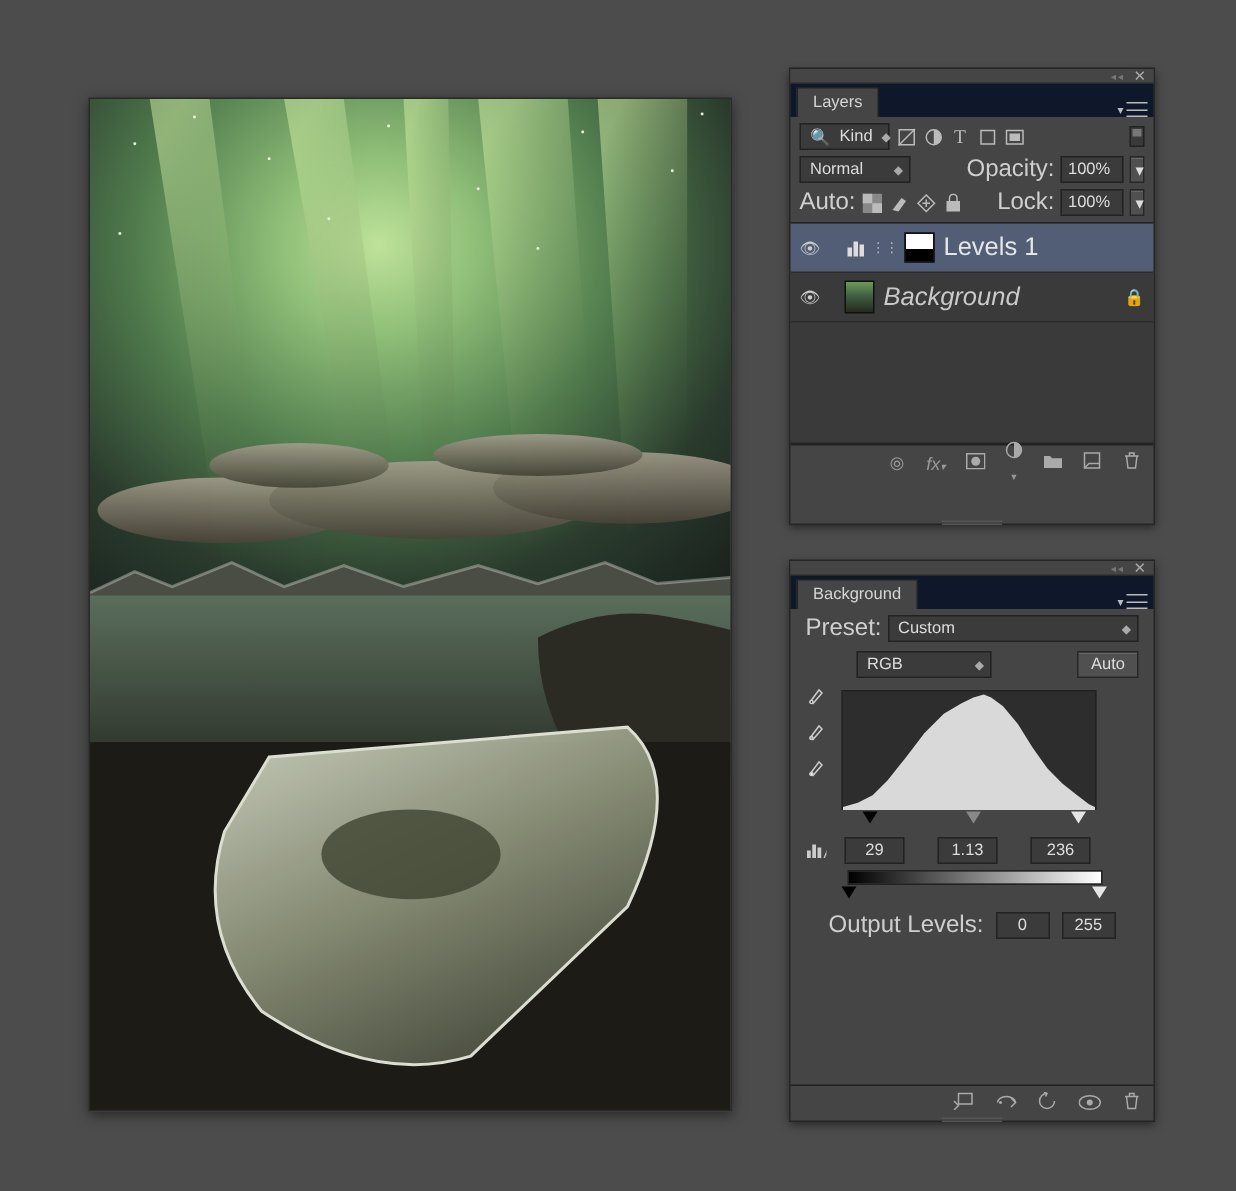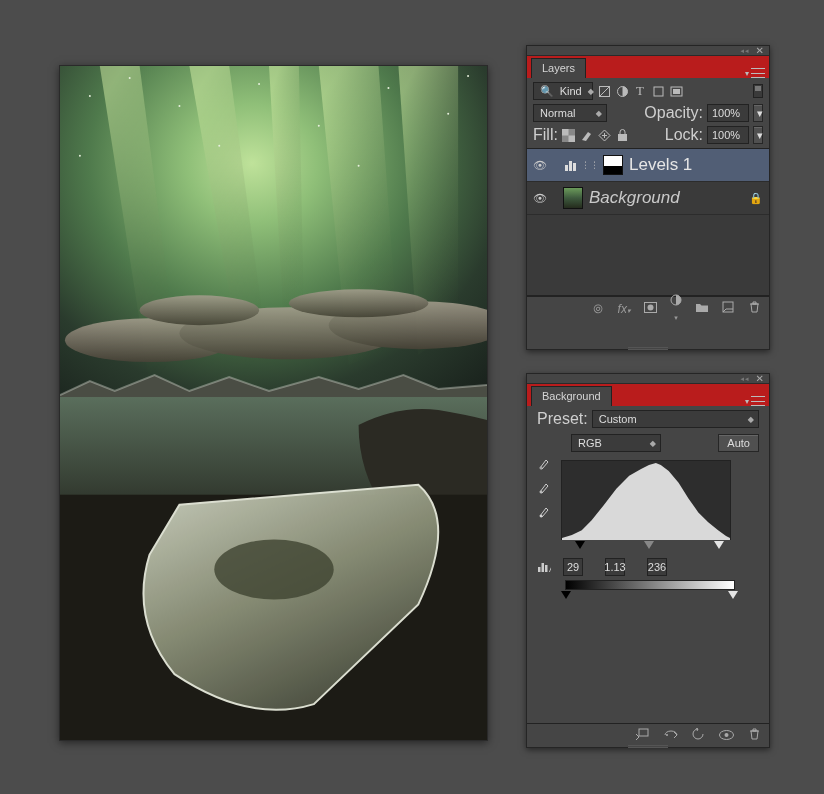--- a/index.html
+++ b/index.html
@@ -41,21 +41,21 @@
   .grip {
     height: 10px;
     background: #454545;
     border-bottom: 1px solid #2a2a2a;
     display: flex; justify-content: flex-end; align-items: center; gap: 6px;
     padding-right: 5px;
   }
   .grip .dots { font-size: 7px; letter-spacing: 1px; color: #777; }
   .tabbar {
     height: 22px;
-    background: #b91c1c;
+    background: #0f172a;
     display: flex; align-items: flex-end;
     padding: 0 4px;
   }
   .tab {
     height: 20px;
     padding: 3px 10px 0 10px;
     background: #454545;
     border: 1px solid #222; border-bottom: none;
     font-size: 11px;
     color: #d5d5d5;
@@ -130,21 +130,21 @@
   .tri { position:absolute; top:-1px; width:0;height:0; border-left:5px solid transparent;border-right:5px solid transparent;border-top:8px solid #000;}
   .tri.white { border-top-color:#e5e5e5;}
   .tri.gray  { border-top-color:#888;}
   .grad-bw {
     width: 170px; height:10px; background:linear-gradient(90deg,#000,#fff);
     border:1px solid #222;
   }
   .eyedrops { display:flex; flex-direction:column; gap:10px; margin-right:6px;}
   .eyedrop { width:14px;height:14px; color:#bbb;}
   .level-fields { display:flex; gap: 22px; margin-left: 8px;}
-  .level-fields .inp { width:20px; justify-content:center;}
+  .level-fields .inp { width:40px; justify-content:center;}
   .out-fields { display:flex; gap: 8px; align-items:center; justify-content:center; margin-top:6px;}
   .out-fields .inp { width:36px; justify-content:center;}
   .prop-foot {
     position:absolute; left:0; right:0; bottom:0; height:24px;
     border-top:1px solid #222;
     display:flex; align-items:center; justify-content:flex-end; gap:14px; padding:0 8px;
   }
   .italic { font-style: italic; }
 </style>
 </head>
@@ -280,21 +280,21 @@
       <div style="flex:1"></div>
       <label>Opacity:</label>
       <div class="inp" style="width:42px">
           <span>100%</span>
         </div>
       <div class="btn" style="width:10px;padding:0 3px;">
           <span class="arr">▾</span>
         </div>
     </div>
     <div class="row">
-      <label>Fill:</label>
+      <label>Auto:</label>
       <span class="icon">
           <svg width="13" height="13">
             <rect width="13" height="13" fill="#888"></rect>
             <rect width="6.5" height="6.5" fill="#bbb"></rect>
             <rect x="6.5" y="6.5" width="6.5" height="6.5" fill="#bbb"></rect>
           </svg>
         </span>
       <span class="icon">
           <svg width="13" height="13">
             <path d="M2 11 L8 3 L11 5 L6 12 Z" fill="#bbb"></path>
@@ -459,20 +459,29 @@
     </div>
 
     <div style="margin-left:28px; margin-top:4px;">
       <div class="grad-bw"></div>
       <div class="slider-track" style="width:170px">
         <div class="tri" style="left:-4px"></div>
         <div class="tri white" style="left:163px"></div>
       </div>
     </div>
 
+    <div class="out-fields">
+      <label>Output Levels:</label>
+      <div class="inp">
+          <span>0</span>
+        </div>
+      <div class="inp">
+          <span>255</span>
+        </div>
+    </div>
   </div>
 
   <div class="prop-foot">
     <span class="foot-ic"><svg width="14" height="12">
           <rect x="4" y="1" width="9" height="7" fill="none" stroke="#aaa"></rect>
           <path d="M1 6 L4 9 L1 12" fill="none" stroke="#aaa"></path>
         </svg></span>
     <span class="foot-ic"><svg width="16" height="10">
           <path d="M2 5 A6 4 0 0 1 14 5" fill="none" stroke="#aaa"></path>
           <path d="M11 2 L14 5 L11 8" fill="none" stroke="#aaa"></path>

